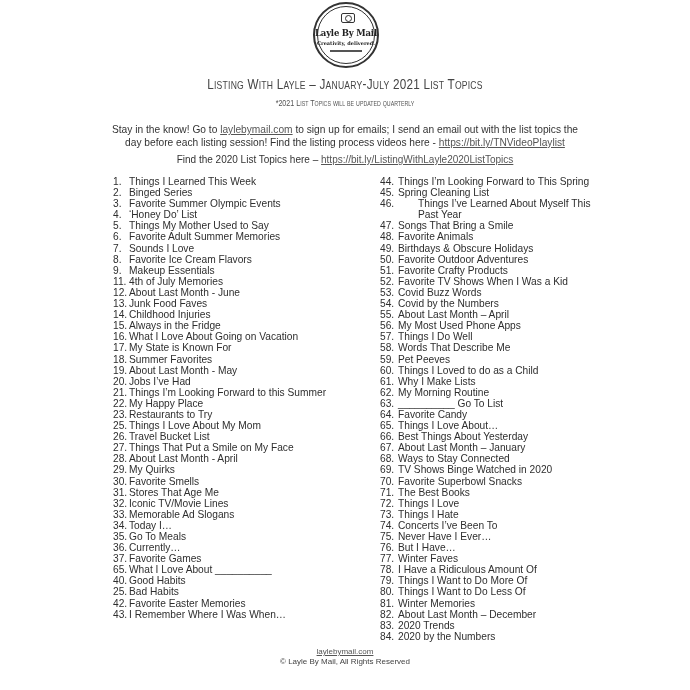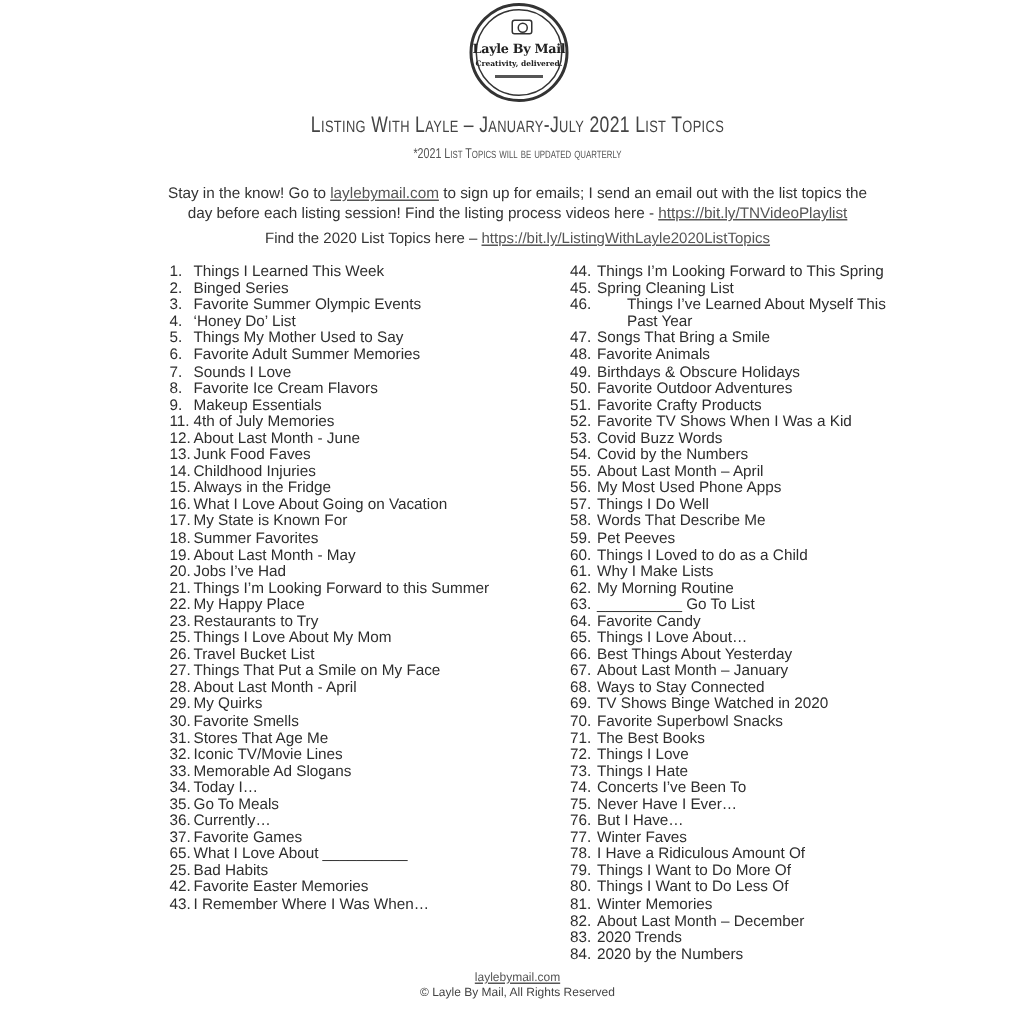--- a/index.html
+++ b/index.html
@@ -182,20 +182,24 @@
     </li>
     <li>
       <span class="num">37.</span>
       <span>Favorite Games</span>
     </li>
     <li>
       <span class="num">65.</span>
       <span>What I Love About __________</span>
     </li>
     <li>
+      <span class="num">40.</span>
+      <span>Good Habits</span>
+    </li>
+    <li>
       <span class="num">25.</span>
       <span>Bad Habits</span>
     </li>
     <li>
       <span class="num">42.</span>
       <span>Favorite Easter Memories</span>
     </li>
     <li>
       <span class="num">43.</span>
       <span>I Remember Where I Was When…</span>

